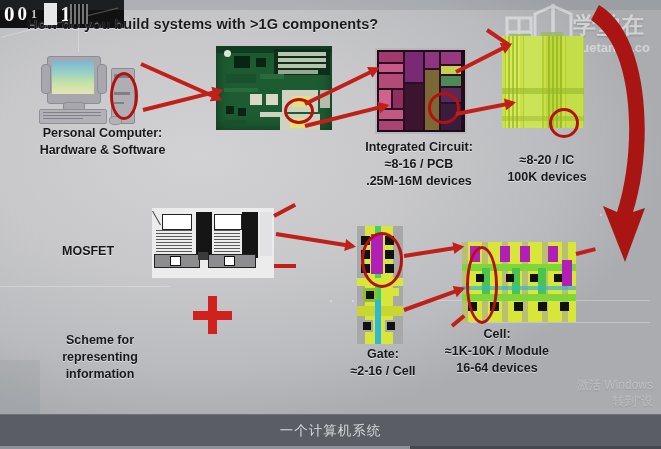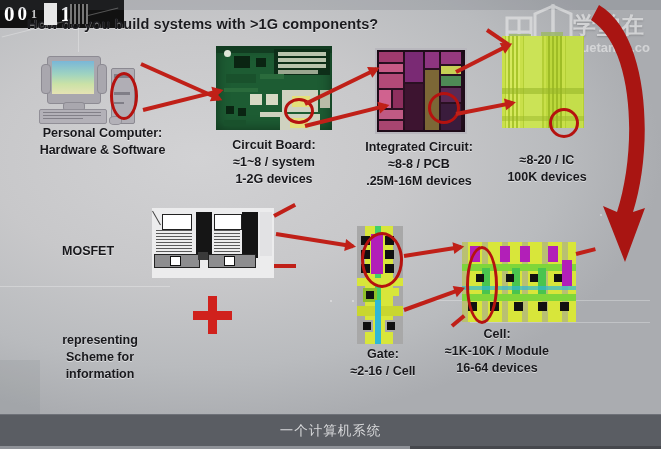--- a/index.html
+++ b/index.html
@@ -209,28 +209,23 @@
   <div class="arrow" style="left:305px;top:102px;width:80px;transform:rotate(-26deg);"></div>
   <div class="arrow" style="left:305px;top:124px;width:84px;transform:rotate(-14deg);"></div>
   <div class="arrow" style="left:456px;top:70px;width:60px;transform:rotate(-27deg);"></div>
   <div class="arrow" style="left:456px;top:112px;width:58px;transform:rotate(-11deg);"></div>
   <div class="arrow noh" style="left:487px;top:28px;width:26px;transform:rotate(34deg);"></div>
 
   <div class="caption" style="left:10px;top:125px;width:185px;">
     <div>Personal Computer:</div>
     <div>Hardware &amp; Software</div>
   </div>
-  <div class="caption" style="left:196px;top:137px;width:156px;">
-    <div>Circuit Board:</div>
-    <div>≈1~8 / system</div>
-    <div>1-2G devices</div>
-  </div>
   <div class="caption" style="left:337px;top:139px;width:164px;">
     <div>Integrated Circuit:</div>
-    <div>≈8-8 / PCB</div>
+    <div>≈8-16 / PCB</div>
     <div>.25M-16M devices</div>
   </div>
   <div class="caption" style="left:487px;top:152px;width:120px;">
     <div>≈8-20 / IC</div>
     <div>100K devices</div>
   </div>
 
   <svg id="bigarrow" viewBox="0 0 120 300">
     <path d="M58 5 C 110 36, 112 150, 92 212 L 104 208 L 84 262 L 62 206 L 76 212 C 96 150, 94 48, 50 20 Z" fill="#a91512"></path>
   </svg>
@@ -323,34 +318,38 @@
   <div class="arrow noh" style="left:274px;top:264px;width:22px;transform:rotate(0deg);"></div>
   <div class="arrow" style="left:404px;top:254px;width:58px;transform:rotate(-9deg);"></div>
   <div class="arrow" style="left:404px;top:308px;width:62px;transform:rotate(-20deg);"></div>
   <div class="arrow noh" style="left:576px;top:252px;width:20px;transform:rotate(-14deg);"></div>
   <div class="arrow noh" style="left:452px;top:324px;width:16px;transform:rotate(-40deg);"></div>
 
   <div class="caption" style="left:62px;top:243px;width:94px;text-align:left;">
     <div>MOSFET</div>
   </div>
   <div class="caption" style="left:40px;top:332px;width:120px;">
+    <div>Scheme for</div>
     <div>representing</div>
-    <div>Scheme for</div>
     <div>information</div>
   </div>
   <div class="caption" style="left:333px;top:346px;width:100px;">
     <div>Gate:</div>
     <div>≈2-16 / Cell</div>
   </div>
   <div class="caption" style="left:423px;top:326px;width:148px;">
     <div>Cell:</div>
     <div>≈1K-10K / Module</div>
     <div>16-64 devices</div>
   </div>
 
+  <div id="actwm">
+    <div>激活 Windows</div>
+    <div>转到"设</div>
+  </div>
 
   <div id="bottombar">
     <div class="label">一个计算机系统</div>
     <div class="scroll">
       <div class="scrollthumb"></div>
     </div>
   </div>
 
 </div>
 

